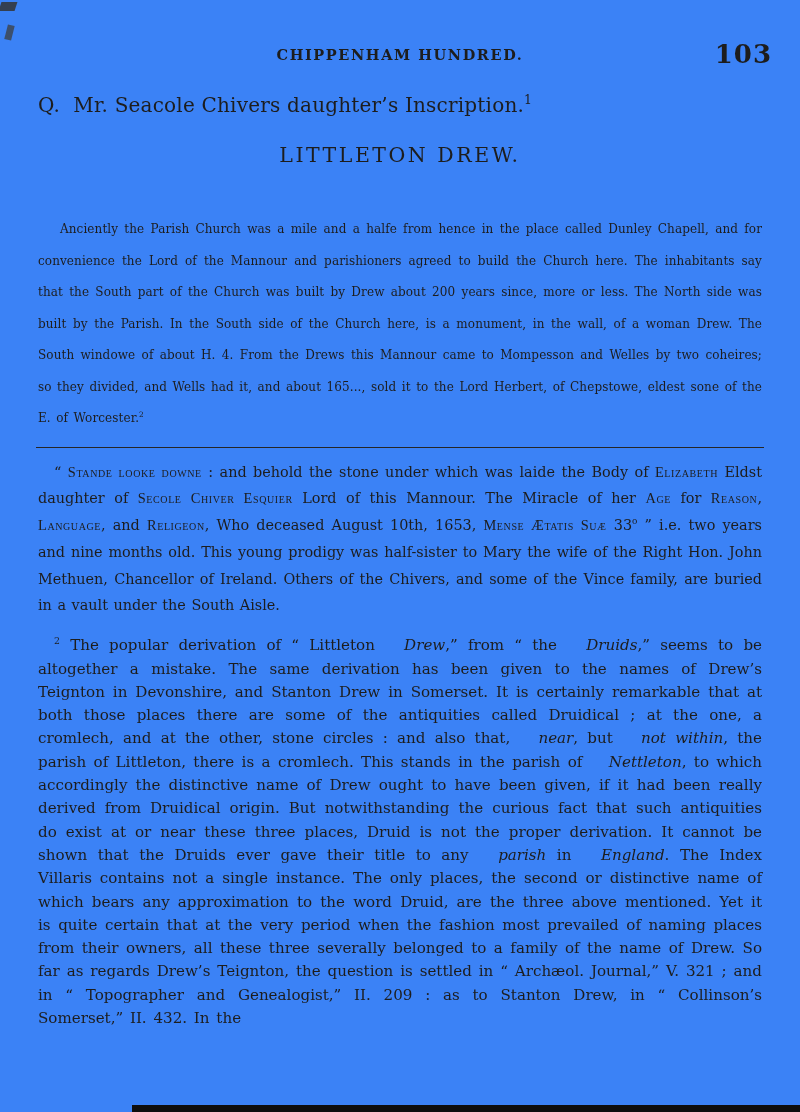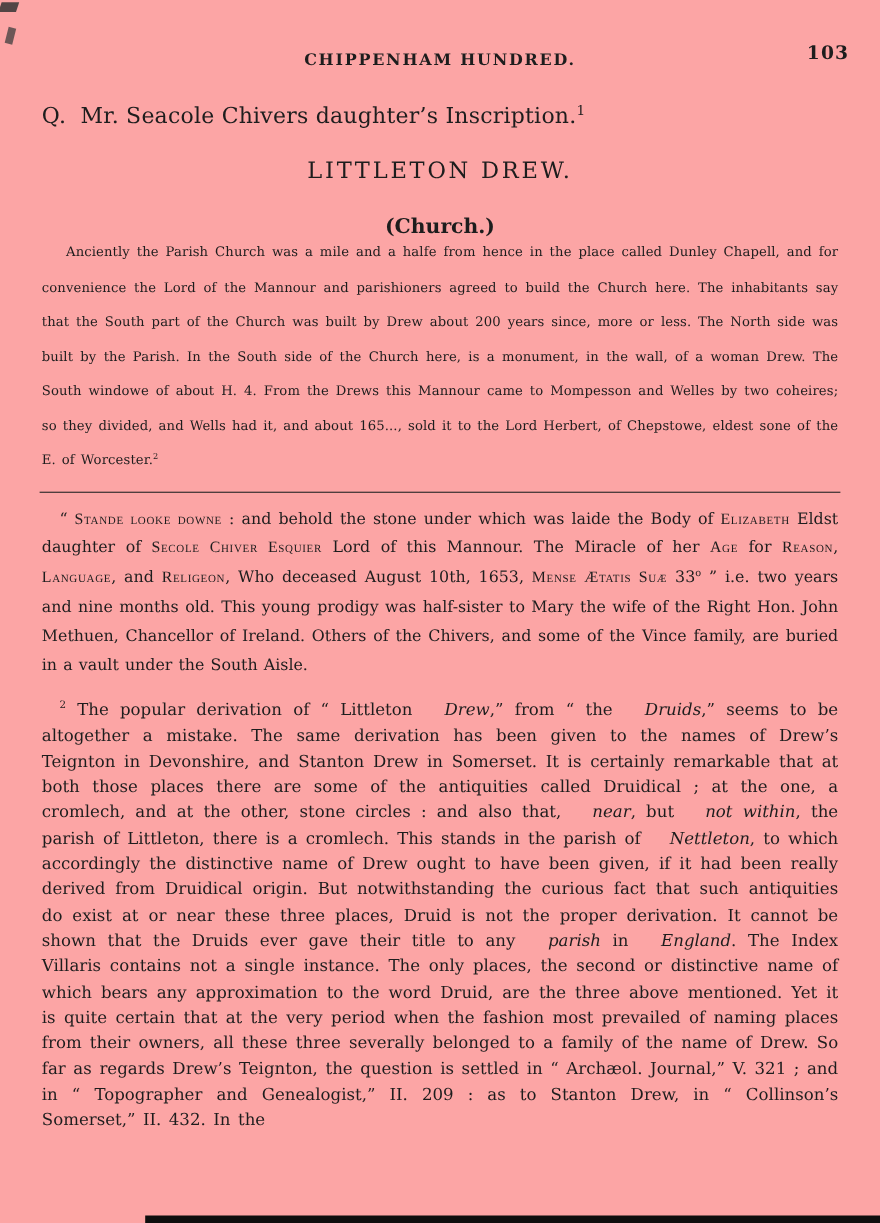--- a/index.html
+++ b/index.html
@@ -18,21 +18,21 @@
     position: absolute;
     top: 46px; left: 0; width: 100%;
     text-align: center;
     font-size: 14.5px;
     font-weight: 700;
     letter-spacing: 1.6px;
   }
   .page-number {
     position: absolute;
     top: 39px; right: 28px;
-    font-size: 17px;
+    font-size: 26px;
     font-weight: 700;
     letter-spacing: 1px;
   }
   .q-line {
     position: absolute;
     top: 73px; left: 38px;
     font-size: 20px;
     letter-spacing: 0.2px;
     white-space: nowrap;
   }
@@ -110,31 +110,30 @@
     left: 6px; top: 25px;
     width: 7px; height: 15px;
     background: #3d3d3d;
     transform: rotate(14deg);
     opacity: 0.75;
   }
 </style>
 </head>
 <body>
 
-<div class="page" style="background: #fca5a5; color: rgb(29, 29, 29);">
+<div class="page" style="background: #3b82f6; color: rgb(29, 29, 29);">
 
   <div class="running-title">CHIPPENHAM HUNDRED.</div>
 
   <div class="page-number">103</div>
 
   <p class="q-line"><span>Q.&nbsp; Mr. Seacole Chivers daughter’s Inscription.</span><span class="seg-sup">1</span></p>
 
   <h1 class="section-title">LITTLETON DREW.</h1>
 
-  <h2 class="section-subtitle">(Church.)</h2>
 
   <div class="content">
 
     <p class="body-para"><span>Anciently the Parish Church was a mile and a halfe from hence in the place called Dunley Chapell, and for convenience the Lord of the Mannour and parishioners agreed to build the Church here. The inhabitants say that the South part of the Church was built by Drew about 200 years since, more or less. The North side was built by the Parish. In the South side of the Church here, is a monument, in the wall, of a woman Drew. The South windowe of about H. 4. From the Drews this Mannour came to Mompesson and Welles by two coheires; so they divided, and Wells had it, and about 165..., sold it to the Lord Herbert, of Chepstowe, eldest sone of the E. of Worcester.</span><span class="seg-sup">2</span></p>
 
     <hr class="fn-rule">
 
     <div class="footnote fn1">
       <p><span>“ </span><span class="seg-sc">Stande looke downe</span><span> : and behold the stone under which was laide the Body of </span><span class="seg-sc">Elizabeth</span><span> Eldst daughter of </span><span class="seg-sc">Secole Chiver Esquier</span><span> Lord of this Mannour. The Miracle of her </span><span class="seg-sc">Age</span><span> for </span><span class="seg-sc">Reason</span><span>, </span><span class="seg-sc">Language</span><span>, and </span><span class="seg-sc">Religeon</span><span>, Who deceased August 10th, 1653, </span><span class="seg-sc">Mense Ætatis Suæ</span><span> 33</span><span class="seg-sup">o</span><span> ” i.e. two years and nine months old. This young prodigy was half-sister to Mary the wife of the Right Hon. John Methuen, Chancellor of Ireland. Others of the Chivers, and some of the Vince family, are buried in a vault under the South Aisle.</span></p>
     </div>

